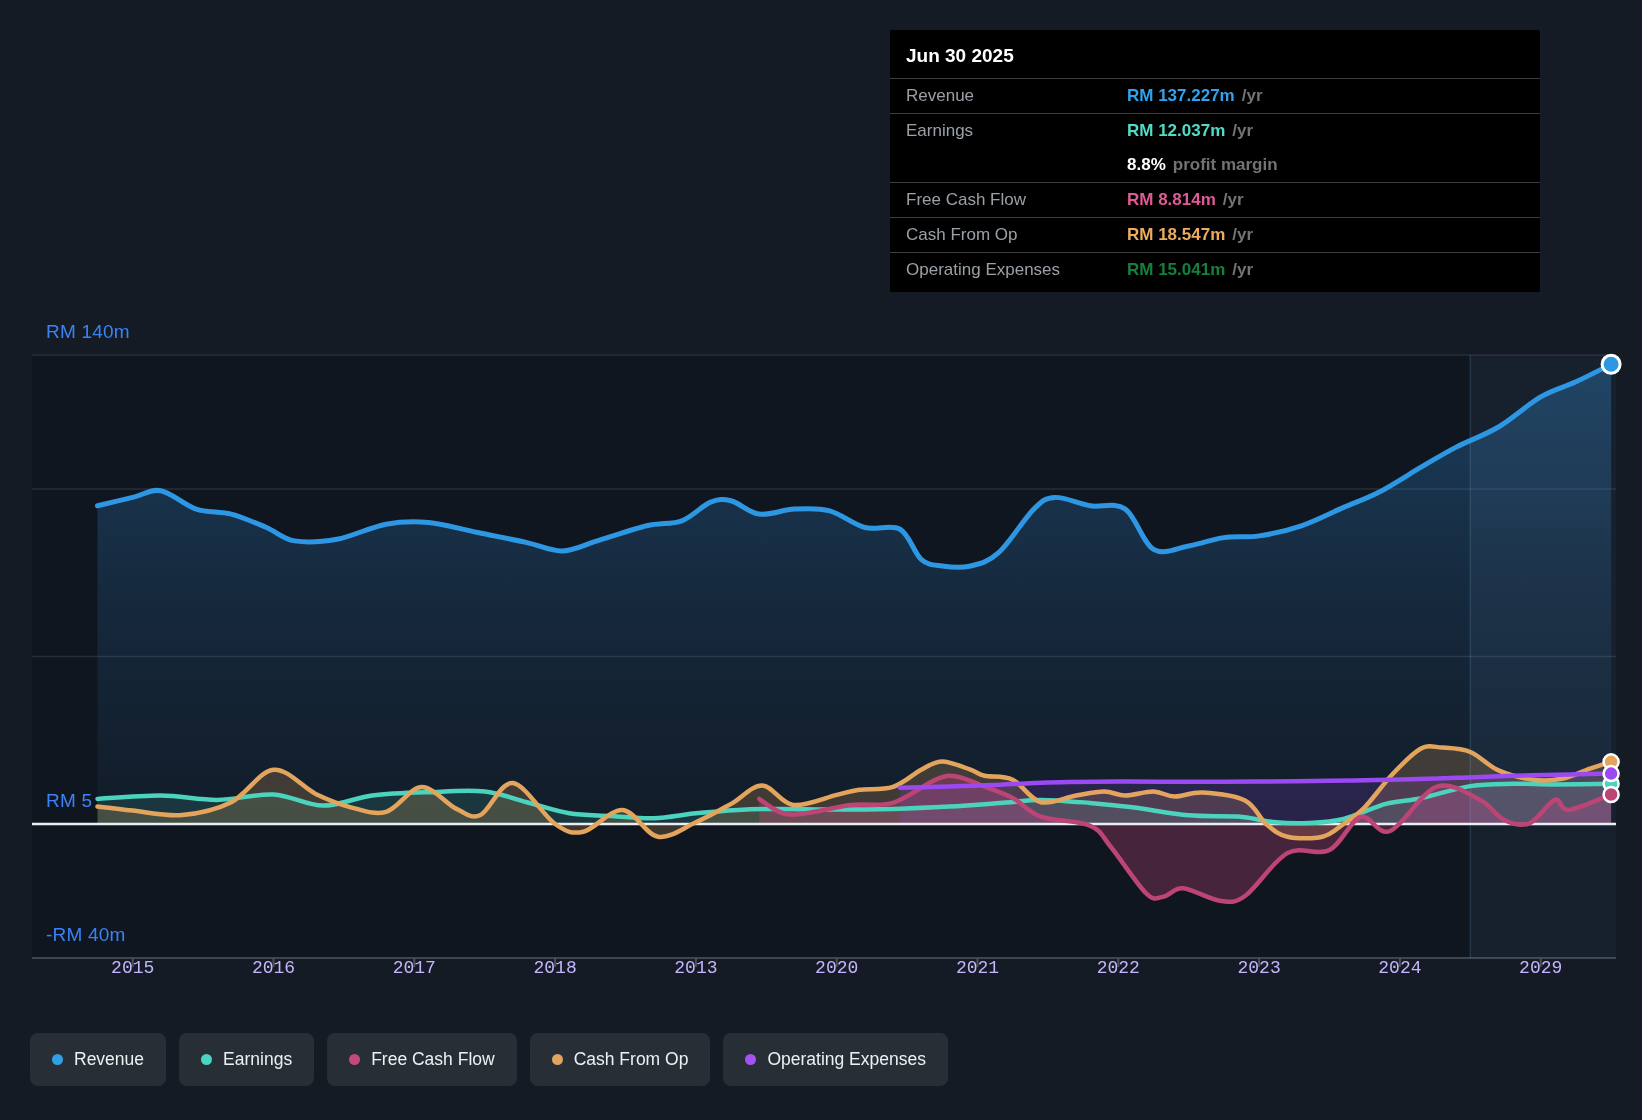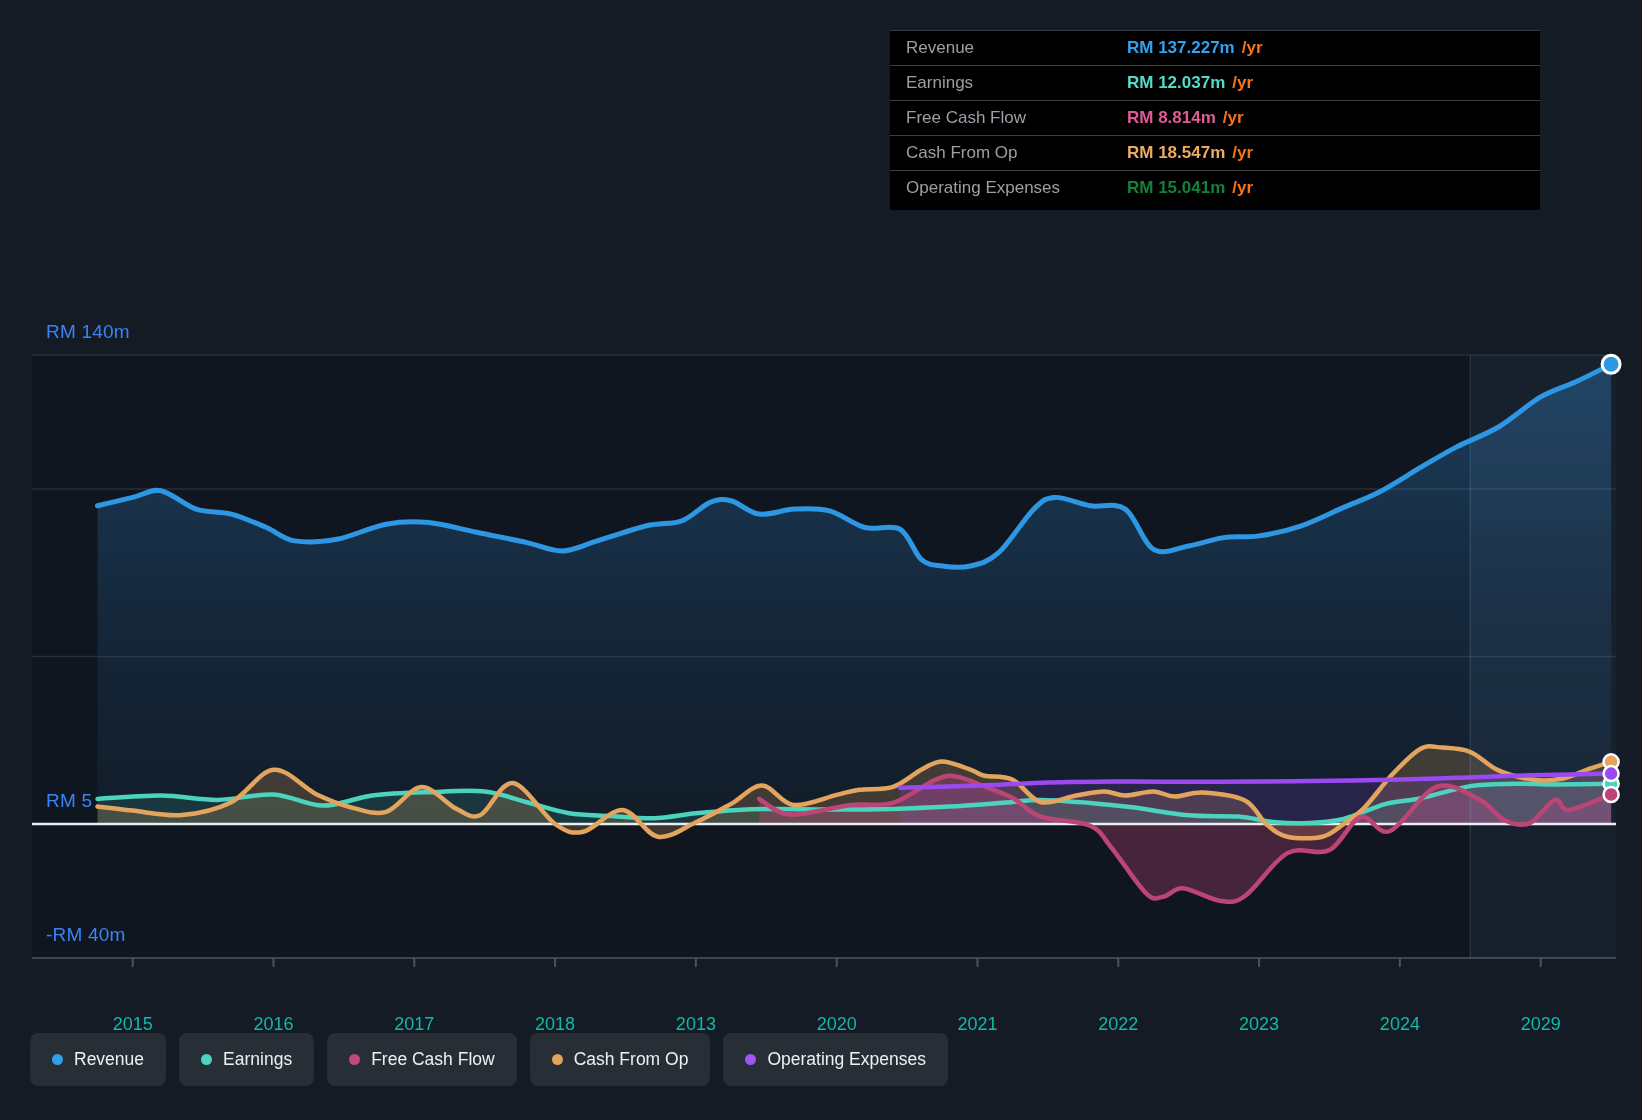--- a/index.html
+++ b/index.html
@@ -9,37 +9,37 @@
     font-family:"Liberation Sans", sans-serif;
     position:relative;color:#fff;
   }
   .stage{position:relative;width:1642px;height:1120px;}
   svg#chart{position:absolute;left:0;top:0;}
   .ylabel{
     position:absolute;left:46px;color:#3b82f6;font-size:19px;
     white-space:nowrap;letter-spacing:.2px;
   }
   .xlabel{
-    position:absolute;top:1014px;color:#14b8a6;font-size:18px;
-    transform:translateX(-50%);white-space:nowrap;
+    position:absolute;top:958px;color:#c4b5fd;font-size:18px;
+    transform:translateX(-50%);white-space:nowrap;font-family:Liberation Mono, monospace;
   }
   .tooltip{
     position:absolute;left:890px;top:30px;width:650px;
     background:#000;border-radius:2px;padding-bottom:5px;
     box-sizing:border-box;
   }
   .tt-title{font-size:19px;font-weight:bold;color:#fff;padding:15px 16px 11px 16px;}
   .tt-row{
     display:flex;align-items:center;height:34px;padding:0 16px;
     border-top:1px solid #3a3d41;
   }
   .tt-row.nb{border-top:none;}
   .tt-label{width:221px;flex:none;color:#9aa0a6;font-size:17px;}
   .tt-val{font-size:17px;font-weight:bold;white-space:nowrap;}
-  .tt-suffix{color:#f97316;font-weight:bold;margin-left:7px;font-size:17px;}
+  .tt-suffix{color:#737373;font-weight:bold;margin-left:7px;font-size:17px;}
   .legend{position:absolute;left:30px;top:1033px;display:flex;gap:13px;}
   .chip{
     display:flex;align-items:center;background:#282e36;border-radius:8px;
     height:53px;padding:0 22px;font-size:17.5px;color:#eef1f3;white-space:nowrap;
     cursor:pointer;
   }
   .chip .dot{width:11px;height:11px;border-radius:50%;margin-right:11px;flex:none;}
 </style>
 </head>
 <body>
@@ -103,30 +103,36 @@
       <span class="xlabel" style="left: 695.9px;">2013</span>
       <span class="xlabel" style="left: 836.7px;">2020</span>
       <span class="xlabel" style="left: 977.5px;">2021</span>
       <span class="xlabel" style="left: 1118.3px;">2022</span>
       <span class="xlabel" style="left: 1259.1px;">2023</span>
       <span class="xlabel" style="left: 1399.9px;">2024</span>
       <span class="xlabel" style="left: 1540.7px;">2029</span>
     </div>
 
   <div class="tooltip">
+    <div class="tt-title">Jun 30 2025</div>
     <div id="tt-rows">
         <div class="tt-row">
           <span class="tt-label">Revenue</span>
           <span class="tt-val" style="color: rgb(49, 163, 238);">RM 137.227m</span>
           <span class="tt-suffix">/yr</span>
         </div>
         <div class="tt-row">
           <span class="tt-label">Earnings</span>
           <span class="tt-val" style="color: rgb(80, 220, 199);">RM 12.037m</span>
           <span class="tt-suffix">/yr</span>
+        </div>
+        <div class="tt-row nb">
+          <span class="tt-label"></span>
+          <span class="tt-val" style="color: rgb(255, 255, 255);">8.8%</span>
+          <span class="tt-suffix">profit margin</span>
         </div>
         <div class="tt-row">
           <span class="tt-label">Free Cash Flow</span>
           <span class="tt-val" style="color: rgb(224, 90, 149);">RM 8.814m</span>
           <span class="tt-suffix">/yr</span>
         </div>
         <div class="tt-row">
           <span class="tt-label">Cash From Op</span>
           <span class="tt-val" style="color: rgb(236, 171, 94);">RM 18.547m</span>
           <span class="tt-suffix">/yr</span>

